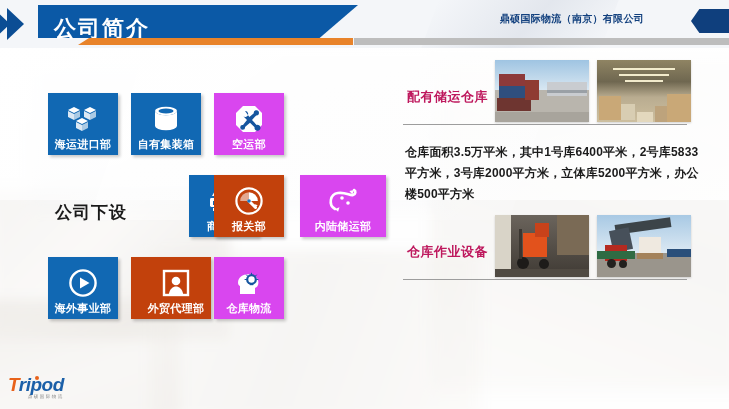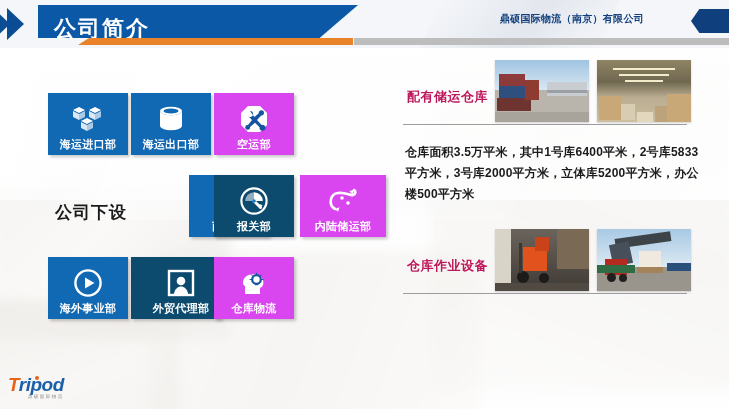--- a/index.html
+++ b/index.html
@@ -53,23 +53,23 @@
   .gray-bar{position:absolute;left:354px;top:38px;width:375px;height:7px;background:#bdbdbd;}
   .company-name{position:absolute;right:85px;top:12px;font-size:10px;font-weight:bold;color:#12407e;
     letter-spacing:.3px;}
   .hex-right{position:absolute;right:0px;top:9px;width:38px;height:24px;background:#0f3f7d;
     clip-path:polygon(22% 0,100% 0,100% 100%,22% 100%,0 50%);}
 
   
   .dept-grid{position:absolute;left:0;top:0;width:360px;height:409px;}
   .tile{position:absolute;background:#1168b3;box-shadow:2px 2px 3px rgba(0,0,0,.22);
     display:flex;flex-direction:column;align-items:center;justify-content:flex-end;
-    width:80px;height:62px;}
+    width:70px;height:62px;}
   .tile.dark{background:#d946ef;}
-  .tile.light{background:#0c4a6e;}
+  .tile.light{background:#c2410c;}
   .tile-label{font-size:11px;font-weight:bold;color:#ffffff;letter-spacing:.3px;
     margin-bottom:5px;line-height:12px;white-space:nowrap;}
   .tile-icon{flex:1;display:flex;align-items:center;justify-content:center;width:100%;
     padding-top:7px;box-sizing:border-box;}
   .tile-icon svg{display:block;}
   .group-label{position:absolute;left:48px;top:197px;width:86px;height:30px;
     display:flex;align-items:center;justify-content:center;
     font-size:17px;font-weight:bold;color:#1a1a1a;letter-spacing:1px;}
 
   
@@ -159,21 +159,21 @@
     </div>
 
     <div class="tile" style="left:131px;top:93px;">
       <div class="tile-icon">
         <svg width="30" height="30" viewBox="0 0 30 30" fill="#fff">
           <ellipse cx="15" cy="7" rx="11" ry="4.2"></ellipse>
           <path d="M4 7 L4 22 A11 4.2 0 0 0 26 22 L26 7 A11 4.2 0 0 1 4 7 Z"></path>
           <ellipse cx="15" cy="7" rx="7.5" ry="2.6" fill="#1168b3"></ellipse>
         </svg>
       </div>
-      <div class="tile-label">海运出口部</div>
+      <div class="tile-label">自有集装箱</div>
     </div>
 
     <div class="tile dark" style="left:214px;top:93px;">
       <div class="tile-icon">
         <svg width="30" height="30" viewBox="0 0 30 30">
           <path d="M9 2 H21 L28 9 V21 L21 28 H9 L2 21 V9 Z" fill="#fff"></path>
           <path d="M11 7 a3 3 0 1 1 -2.4 4.6 L13 16 l-4 5 a2.4 2.4 0 1 0 2 2 l5-4.2 4.6 4.4 a3 3 0 1 0 2-2.2 L18 16 l4.2-4.6 a2.6 2.6 0 1 0 -2.4-2.2 L15.4 13 Z" fill="#15559f"></path>
         </svg>
       </div>
       <div class="tile-label">空运部</div>
@@ -295,21 +295,21 @@
             <div class="whse-box" style="left:70px;top:34px;width:24px;height:28px;"></div>
             <div class="whse-box" style="left:58px;top:46px;width:12px;height:16px;background:#bda37c;"></div>
             <div class="whse-box" style="left:40px;top:52px;width:16px;height:10px;background:#e3d8bd;"></div>
           </div>
         </div>
         <div class="rule" style="top:64px;"></div>
       </div>
       <div class="sec-body">仓库面积3.5万平米，其中1号库6400平米，2号库5833平方米，3号库2000平方米，立体库5200平方米，办公楼500平方米</div>
     </div>
 
-    <div class="sec" style="margin-top:24px;">
+    <div class="sec" style="margin-top:10px;">
       <div class="sec-head">
         <div class="sec-title">仓库作业设备</div>
         <div class="photos">
           <div class="photo">
             <div class="fk-bg"></div>
             <div class="cbox" style="left:0;top:0;width:16px;height:62px;background:#d9d4c8;"></div>
             <div class="cbox" style="left:62px;top:0;width:32px;height:40px;background:#7a6a55;"></div>
             <div class="fk-body" style="left:28px;top:18px;width:24px;height:24px;"></div>
             <div class="fk-body" style="left:40px;top:8px;width:14px;height:14px;background:#c8421a;"></div>
             <div class="cbox" style="left:22px;top:42px;width:12px;height:12px;border-radius:50%;background:#1d1b19;"></div>

